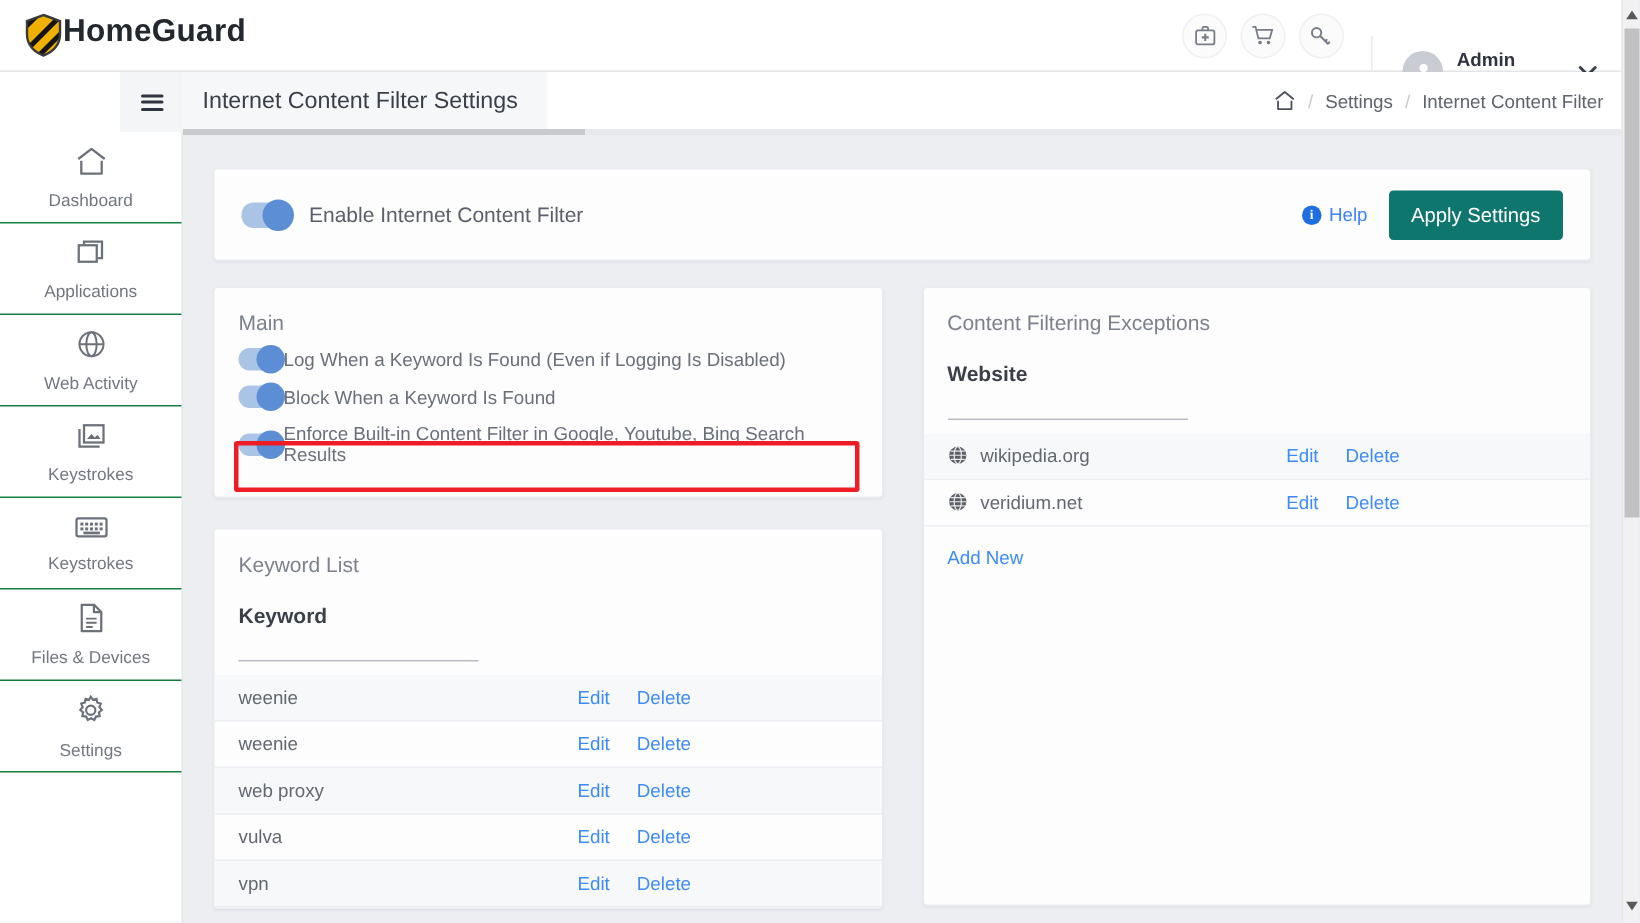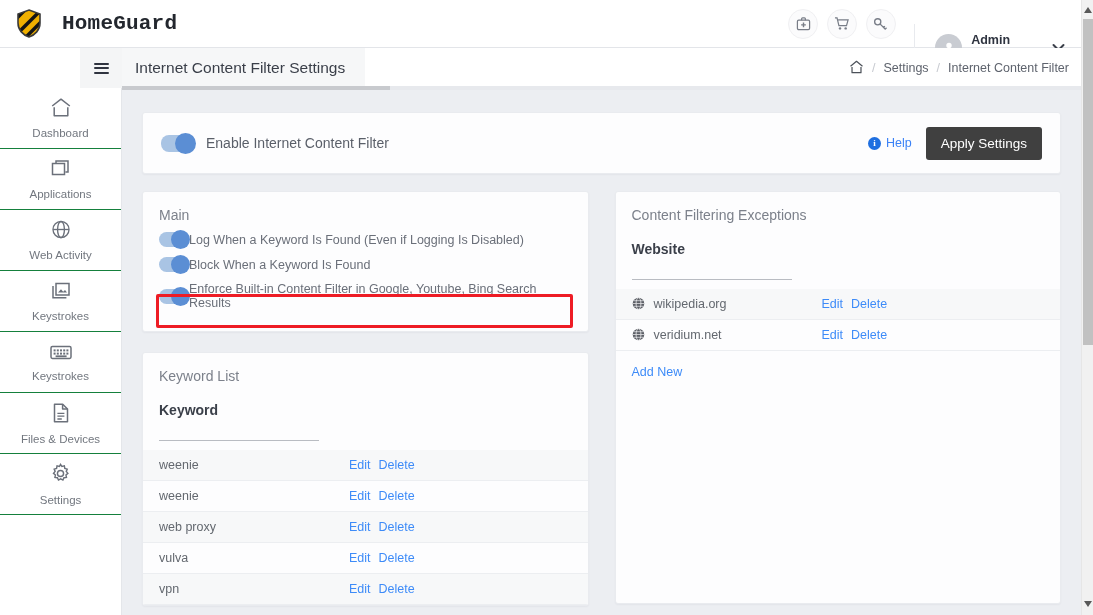--- a/index.html
+++ b/index.html
@@ -10,21 +10,21 @@
     overflow: hidden;
   }
   .app { position: relative; width: 1093px; height: 615px; }
 
   
   .topbar {
     position: absolute; top: 0; left: 0; width: 1081px; height: 48px;
     background: #ffffff; border-bottom: 1px solid #e3e5e9;
     display: flex; align-items: center;
   }
-  .brand { display: flex; align-items: center; gap: 20px; padding-left: 16px; font-family: Liberation Mono, monospace; }
+  .brand { display: flex; align-items: flex-start; gap: 0; padding-left: 16px; }
   .shield { width: 26px; height: 29px; position: relative; }
   .brand-name { font-size: 21px; font-weight: bold; color: #23272e; letter-spacing: .2px; }
   .topbar-right { margin-left: auto; display: flex; align-items: center; height: 100%; }
   .icon-group { display: flex; align-items: center; gap: 9px; padding-right: 18px; }
   .circ-icon {
     width: 30px; height: 30px; border-radius: 50%; background: #fbfbfc;
     border: 1px solid #f0f0f2;
     display: flex; align-items: center; justify-content: center;
     color: #8b8f99;
   }
@@ -105,21 +105,21 @@
   }
   .enable-label { font-size: 14px; color: #5a5f69; margin-left: 11px; }
   .enable-right { margin-left: auto; display: flex; align-items: center; gap: 14px; }
   .help-link { display: flex; align-items: center; gap: 5px; font-size: 12.5px; color: #3b82f6; cursor: pointer; }
   .info-dot {
     width: 13px; height: 13px; border-radius: 50%; background: #1f6fe0; color: #fff;
     font-size: 9px; font-weight: bold; display: flex; align-items: center; justify-content: center;
     font-family: "Liberation Serif", serif;
   }
   .apply-btn {
-    background: #404040; color: #fff; border: none; border-radius: 3px;
+    background: #0f766e; color: #fff; border: none; border-radius: 3px;
     font-size: 13.5px; font-family: "Liberation Sans", sans-serif;
     padding: 9px 15px; cursor: pointer;
   }
 
   .columns { display: flex; gap: 26px; align-items: flex-start; }
   .col-left { width: 447px; }
   .col-right { width: 447px; }
 
   .panel-title { font-size: 14px; color: #7c818b; padding: 15px 16px 4px 16px; }
 
@@ -141,21 +141,21 @@
   .table-head { font-size: 14px; font-weight: bold; color: #3a3f49; padding: 14px 16px 0 16px; }
   .head-rule { height: 1px; background: #b9bcc2; margin: 22px 16px 0 16px; width: 160px; }
   .rule-wide { width: 160px; }
   .trow {
     display: flex; align-items: center; height: 31px;
     padding: 0 16px; font-size: 12.5px; color: #63686f;
     border-bottom: 1px solid #eceef1;
   }
   .trow.alt { background: #f7f8f9; }
   .tcell-name { width: 190px; display: flex; align-items: flex-start; gap: 9px; }
-  .actions { display: flex; gap: 8px; }
+  .actions { display: flex; gap: 18px; margin-left: 36px; }
   .link { color: #3d8bf8; cursor: pointer; font-size: 12.5px; }
   .add-new { color: #3d8bf8; font-size: 12.5px; padding: 14px 16px 16px 16px; cursor: pointer; }
   .exc-card { padding-bottom: 2px; }
   .kw-card { overflow: hidden; }
 
   .globe { width: 13px; height: 13px; flex: none; }
 
   
   .vscroll {
     position: absolute; right: 0; top: 0; width: 12px; height: 615px;

